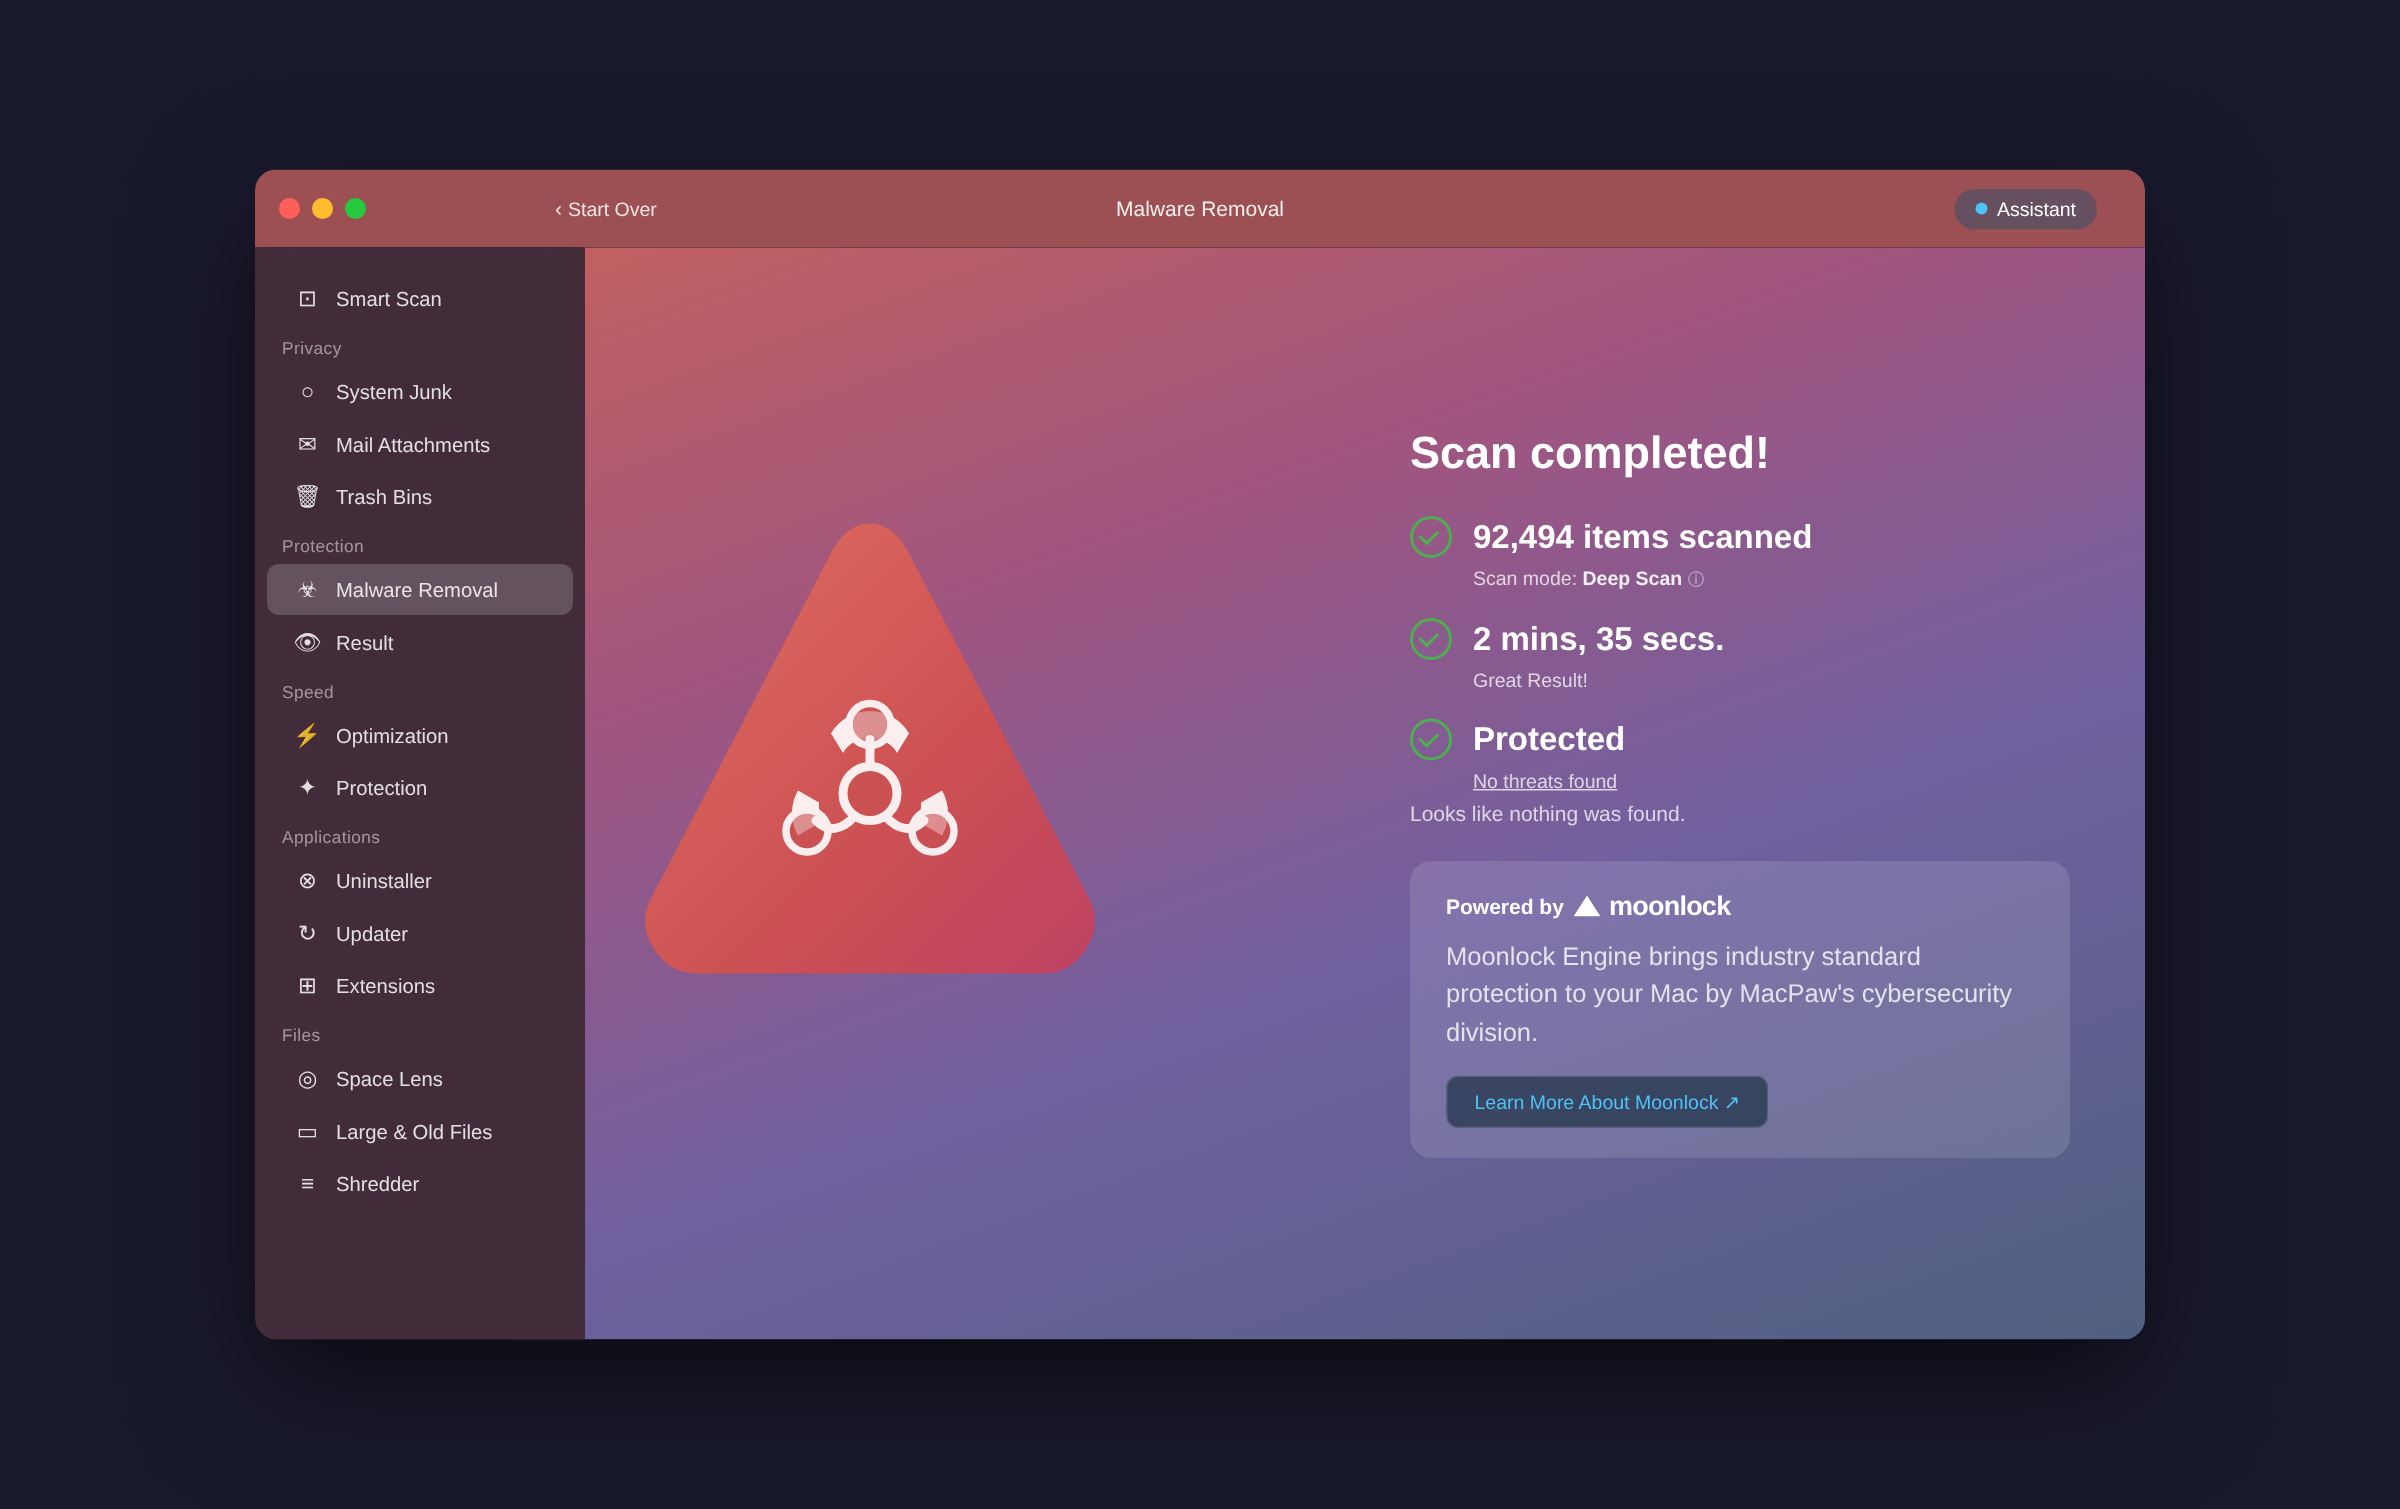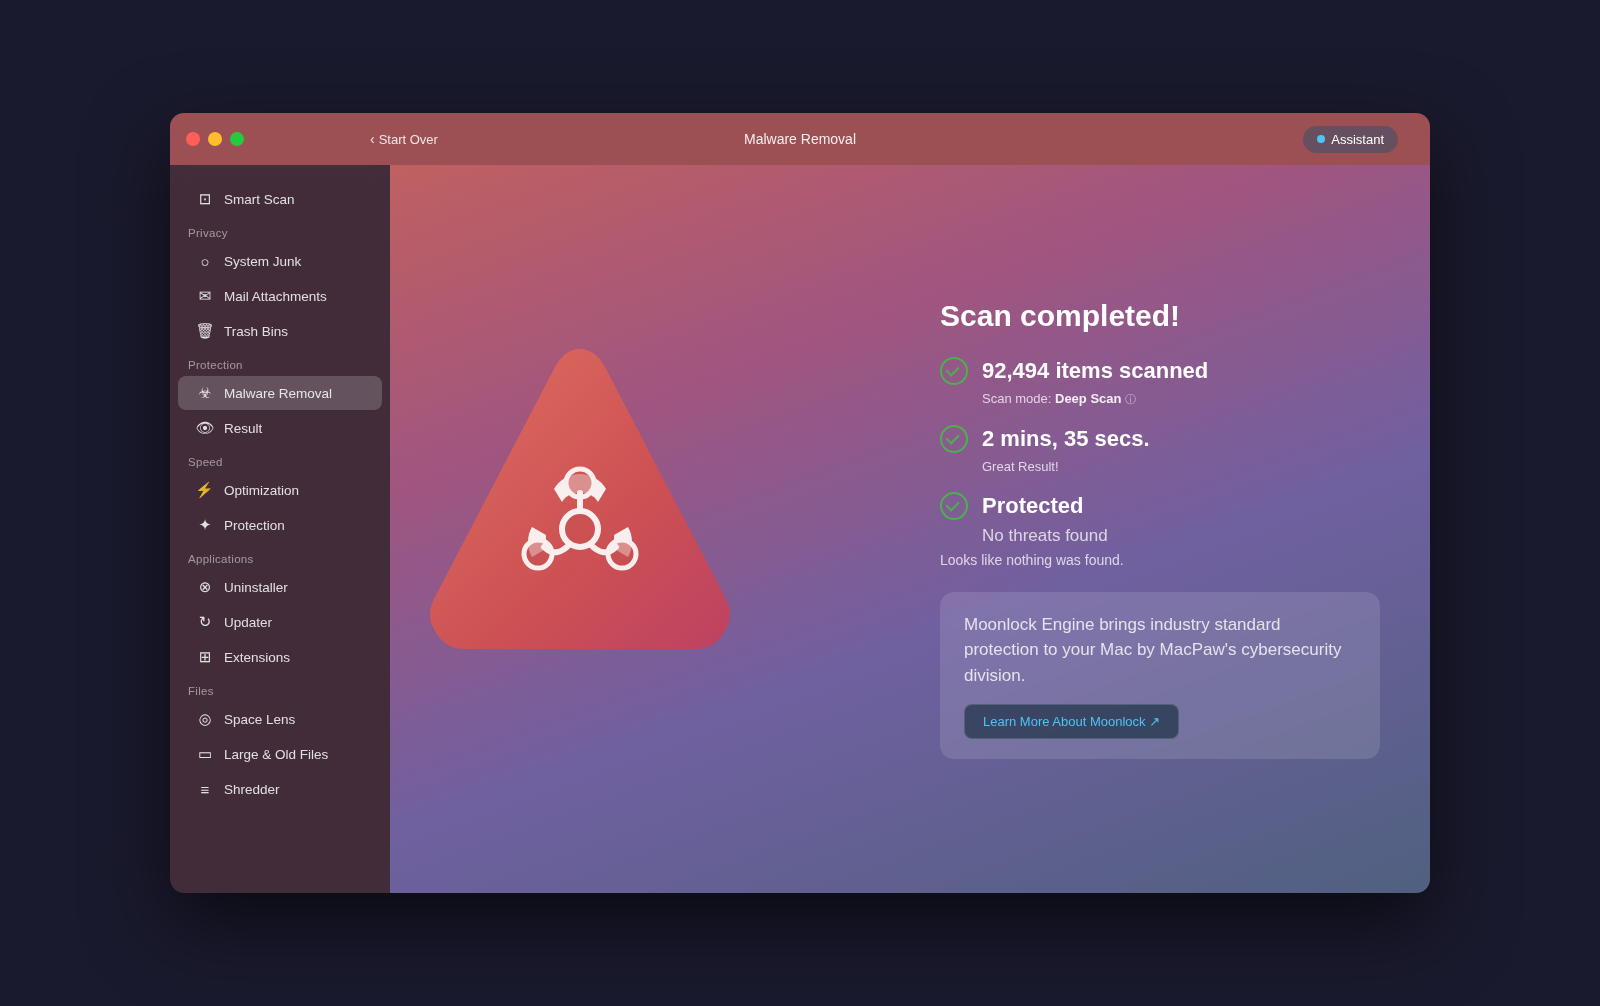--- a/index.html
+++ b/index.html
@@ -234,24 +234,25 @@
       margin-left: 42px;
       margin-bottom: 18px;
     }
 
     .protected-text {
       font-size: 22px;
       font-weight: 700;
     }
 
     .no-threats {
-      font-size: 17px;
+      font-size: 13px;
       color: rgba(255,255,255,0.75);
       margin-left: 42px;
       margin-bottom: 6px;
+      text-decoration: underline;
     }
 
     .looks-like {
       font-size: 14px;
       color: rgba(255,255,255,0.75);
       margin-bottom: 24px;
     }
 
     .moonlock-card {
       background: rgba(255,255,255,0.12);
@@ -462,20 +463,27 @@
         <div class="great-result">Great Result!</div>
 
         <div class="result-row">
           <div class="check-circle"></div>
           <span class="result-main-text protected-text">Protected</span>
         </div>
         <div class="no-threats">No threats found</div>
         <div class="looks-like">Looks like nothing was found.</div>
 
         <div class="moonlock-card">
+          <div class="moonlock-powered">
+            <span>Powered by</span>
+            <svg width="18" height="14" viewBox="0 0 18 14">
+              <polygon points="9,0 18,14 0,14" fill="white"></polygon>
+            </svg>
+            <span class="moonlock-logo-text">moonlock</span>
+          </div>
           <div class="moonlock-desc">Moonlock Engine brings industry standard protection to your Mac by MacPaw's cybersecurity division.</div>
           <div class="learn-more-btn">Learn More About Moonlock ↗</div>
         </div>
 
       </div>
     </div>
   </div>
 </div>
 
 </body></html>

